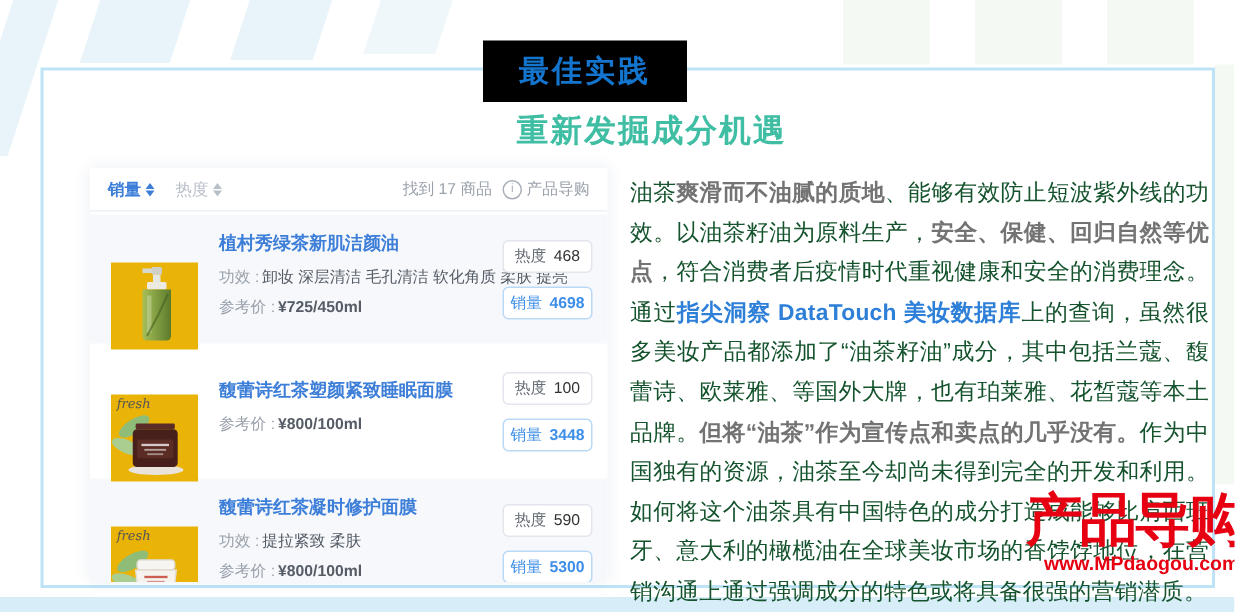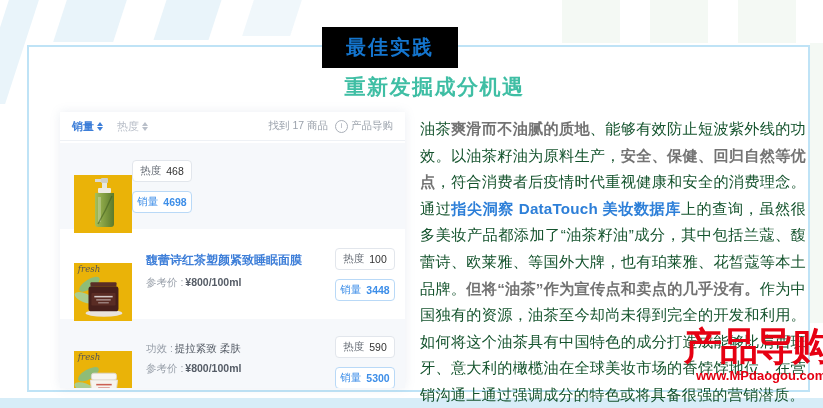--- a/index.html
+++ b/index.html
@@ -157,20 +157,29 @@
           </defs>
         <rect x="19" y="3" width="7" height="3" fill="#d9d9d4"></rect>
         <rect x="25" y="2" width="7" height="5" rx="1" fill="#cfcfc9"></rect>
         <rect x="26" y="7" width="5" height="6" fill="#e7e7e2"></rect>
         <rect x="22" y="12" width="13" height="5" rx="1" fill="#edeae2"></rect>
         <path d="M19 17 h19 v31 a3 3 0 0 1 -3 3 h-13 a3 3 0 0 1 -3 -3 z" fill="url(#g1)"></path>
         <rect x="22" y="21" width="3" height="25" fill="#ffffff" opacity="0.25"></rect>
         <path d="M36 20 q-6 14 -14 28" stroke="#44601f" stroke-width="1.4" fill="none" opacity=".6"></path>
       </svg>
     </div>
+    <div class="pinfo">
+      <div class="pname">植村秀绿茶新肌洁颜油</div>
+      <div class="pline">
+        <span>功效 :</span><span class="val">卸妆  深层清洁  毛孔清洁  软化角质  柔肤  提亮</span>
+      </div>
+      <div class="pline">
+        <span>参考价 :</span><span class="price">¥725/450ml</span>
+      </div>
+    </div>
     <div class="pbadges">
       <span class="badge heat">
         <span>热度</span>
           <span class="num">468</span>
       </span>
       <span class="badge sales">
         <span>销量</span>
           <span class="num">4698</span>
       </span>
     </div>
@@ -217,20 +226,21 @@
         <ellipse cx="11" cy="38" rx="11" ry="4.6" fill="#aacd90" transform="rotate(20 11 38)"></ellipse>
         <ellipse cx="31" cy="53" rx="19" ry="3.5" fill="#eae4dd"></ellipse>
         <rect x="18" y="23" width="26" height="7" rx="2.5" fill="#f7f5f1" stroke="#ddd7cd" stroke-width="1"></rect>
         <path d="M17 30 h28 l-2 18 a3 3 0 0 1 -3 3 h-18 a3 3 0 0 1 -3 -3 z" fill="#f6f3ee" stroke="#e2dcd2" stroke-width="1"></path>
         <rect x="23" y="34" width="16" height="1.6" fill="#c0392b" opacity=".8"></rect>
         <rect x="25" y="37.5" width="12" height="1.3" fill="#c0392b" opacity=".55"></rect>
         <rect x="26" y="40.5" width="10" height="1.3" fill="#c0392b" opacity=".45"></rect>
       </svg>
     </div>
     <div class="pinfo">
+      <div class="pname">馥蕾诗红茶凝时修护面膜</div>
       <div class="pline">
         <span>功效 :</span><span class="val">提拉紧致  柔肤</span>
       </div>
       <div class="pline">
         <span>参考价 :</span><span class="price">¥800/100ml</span>
       </div>
     </div>
     <div class="pbadges">
       <span class="badge heat">
         <span>热度</span>

